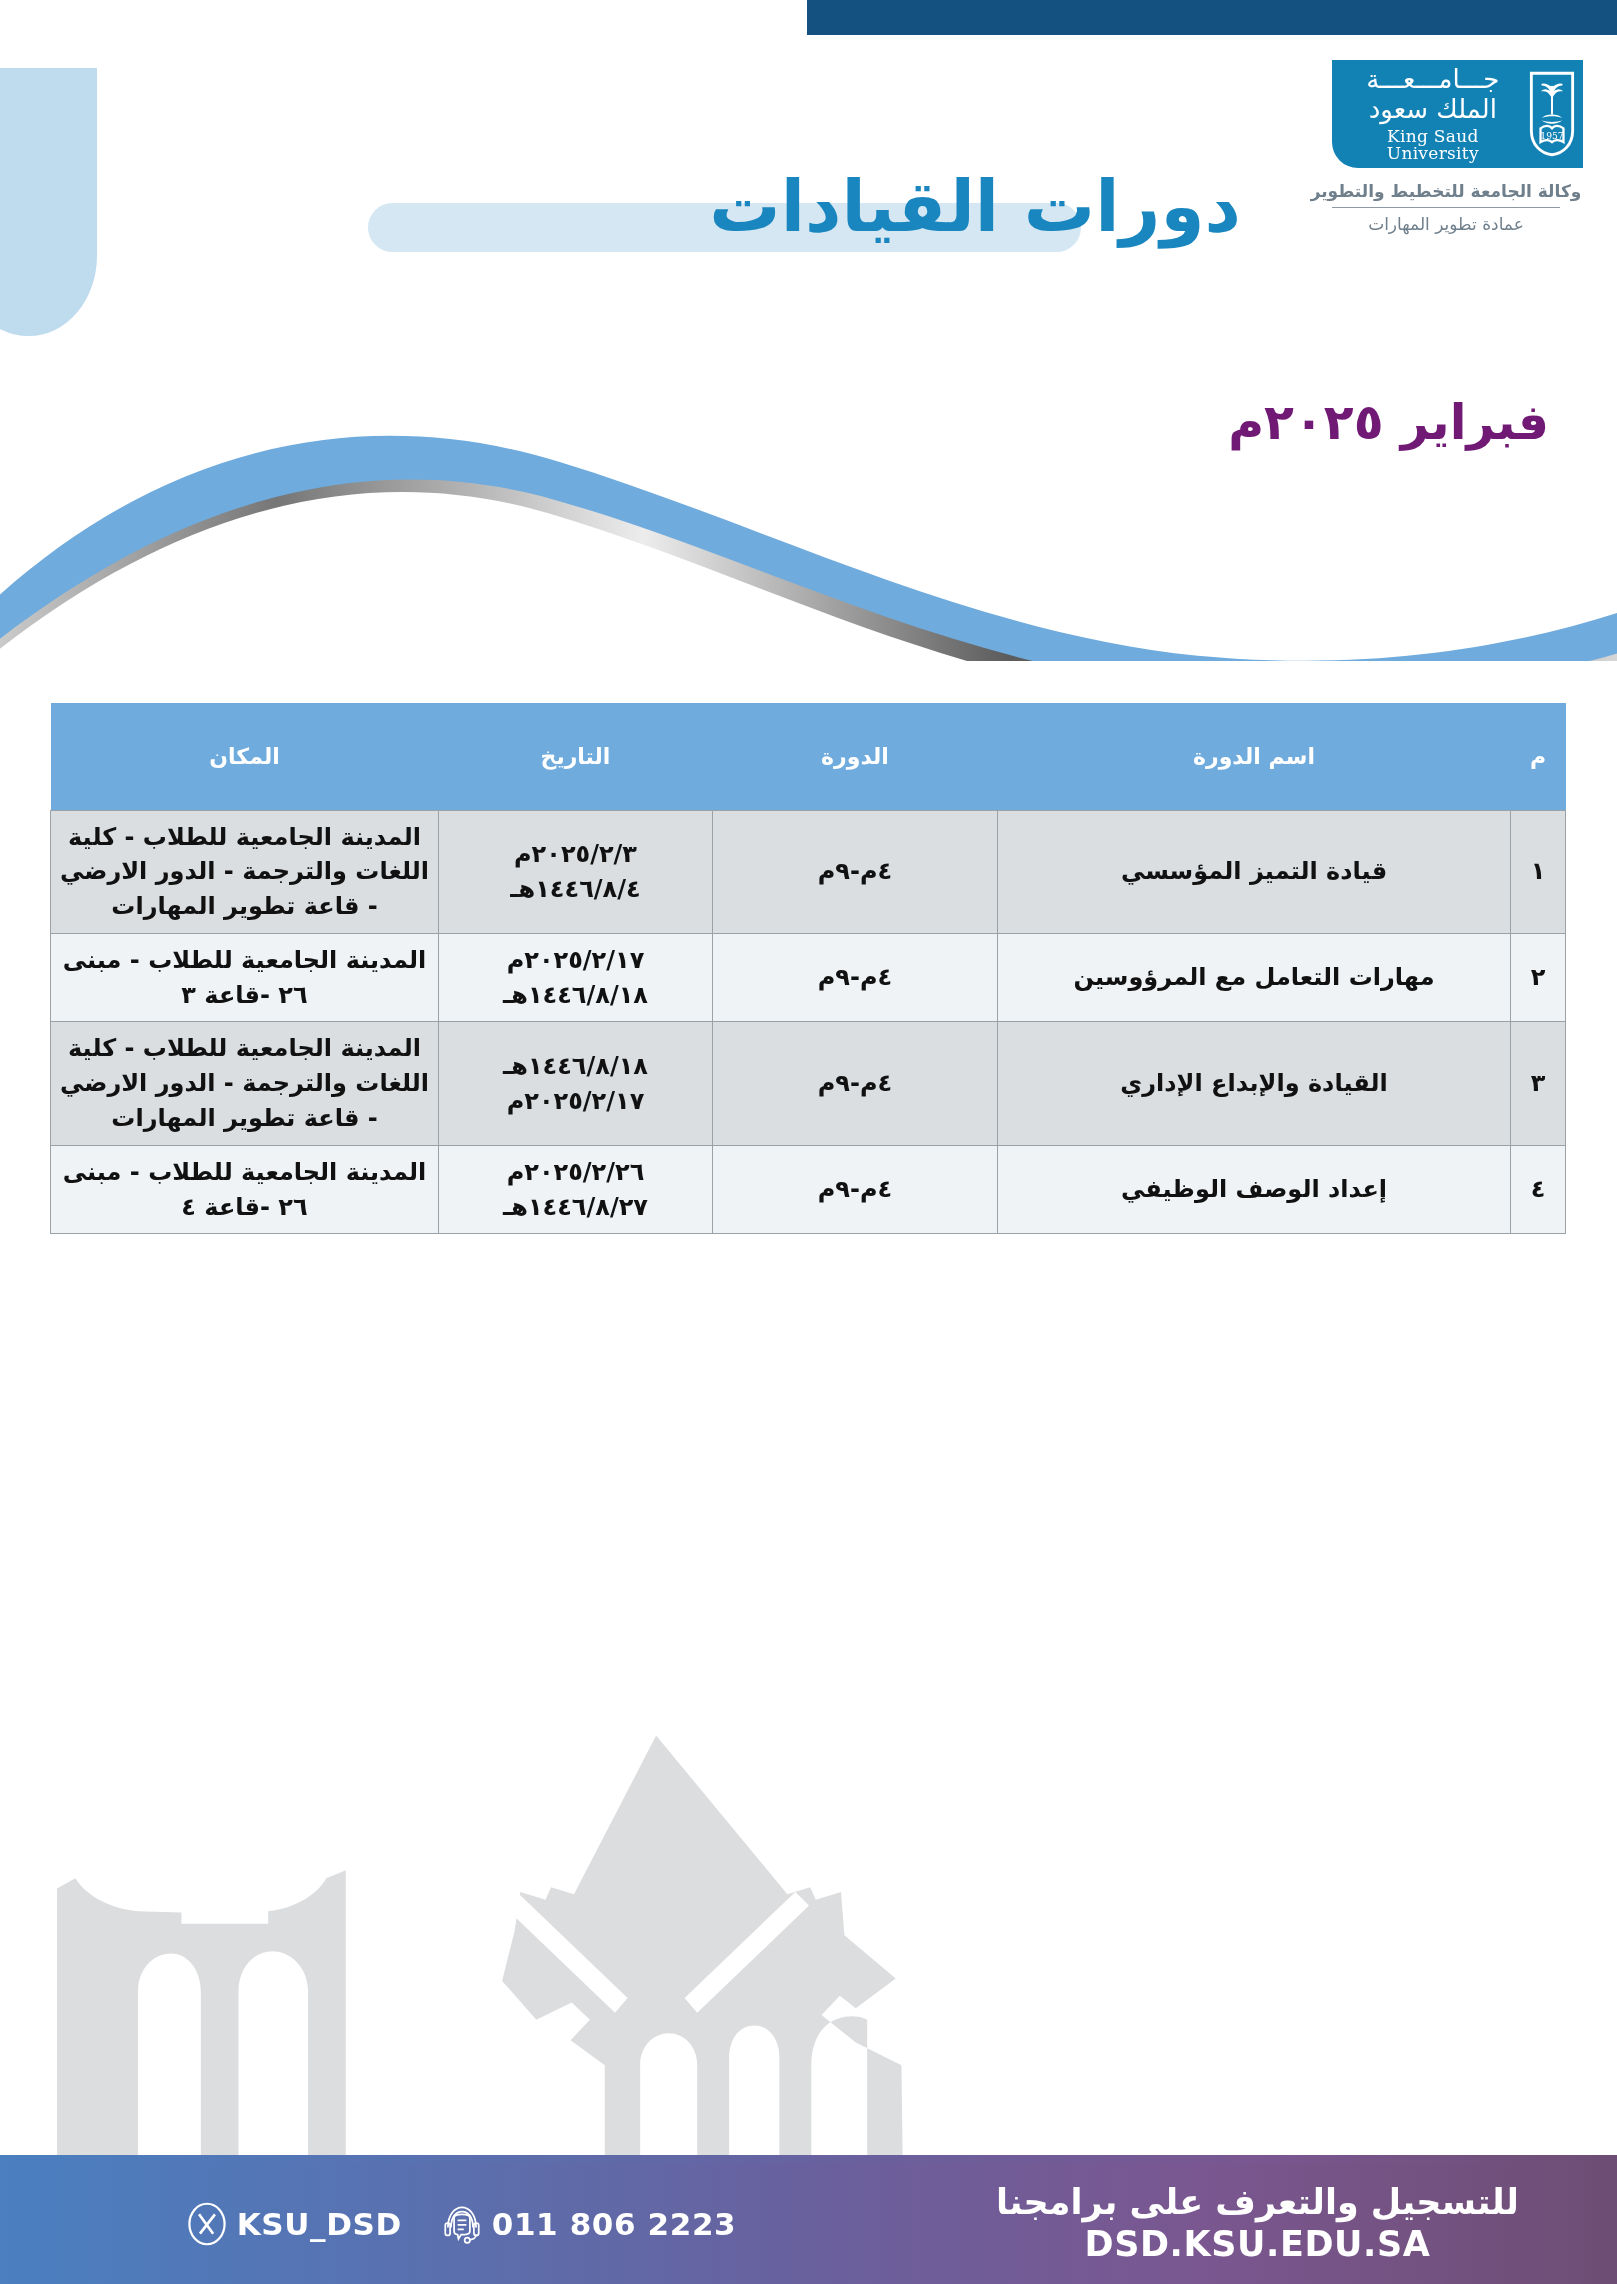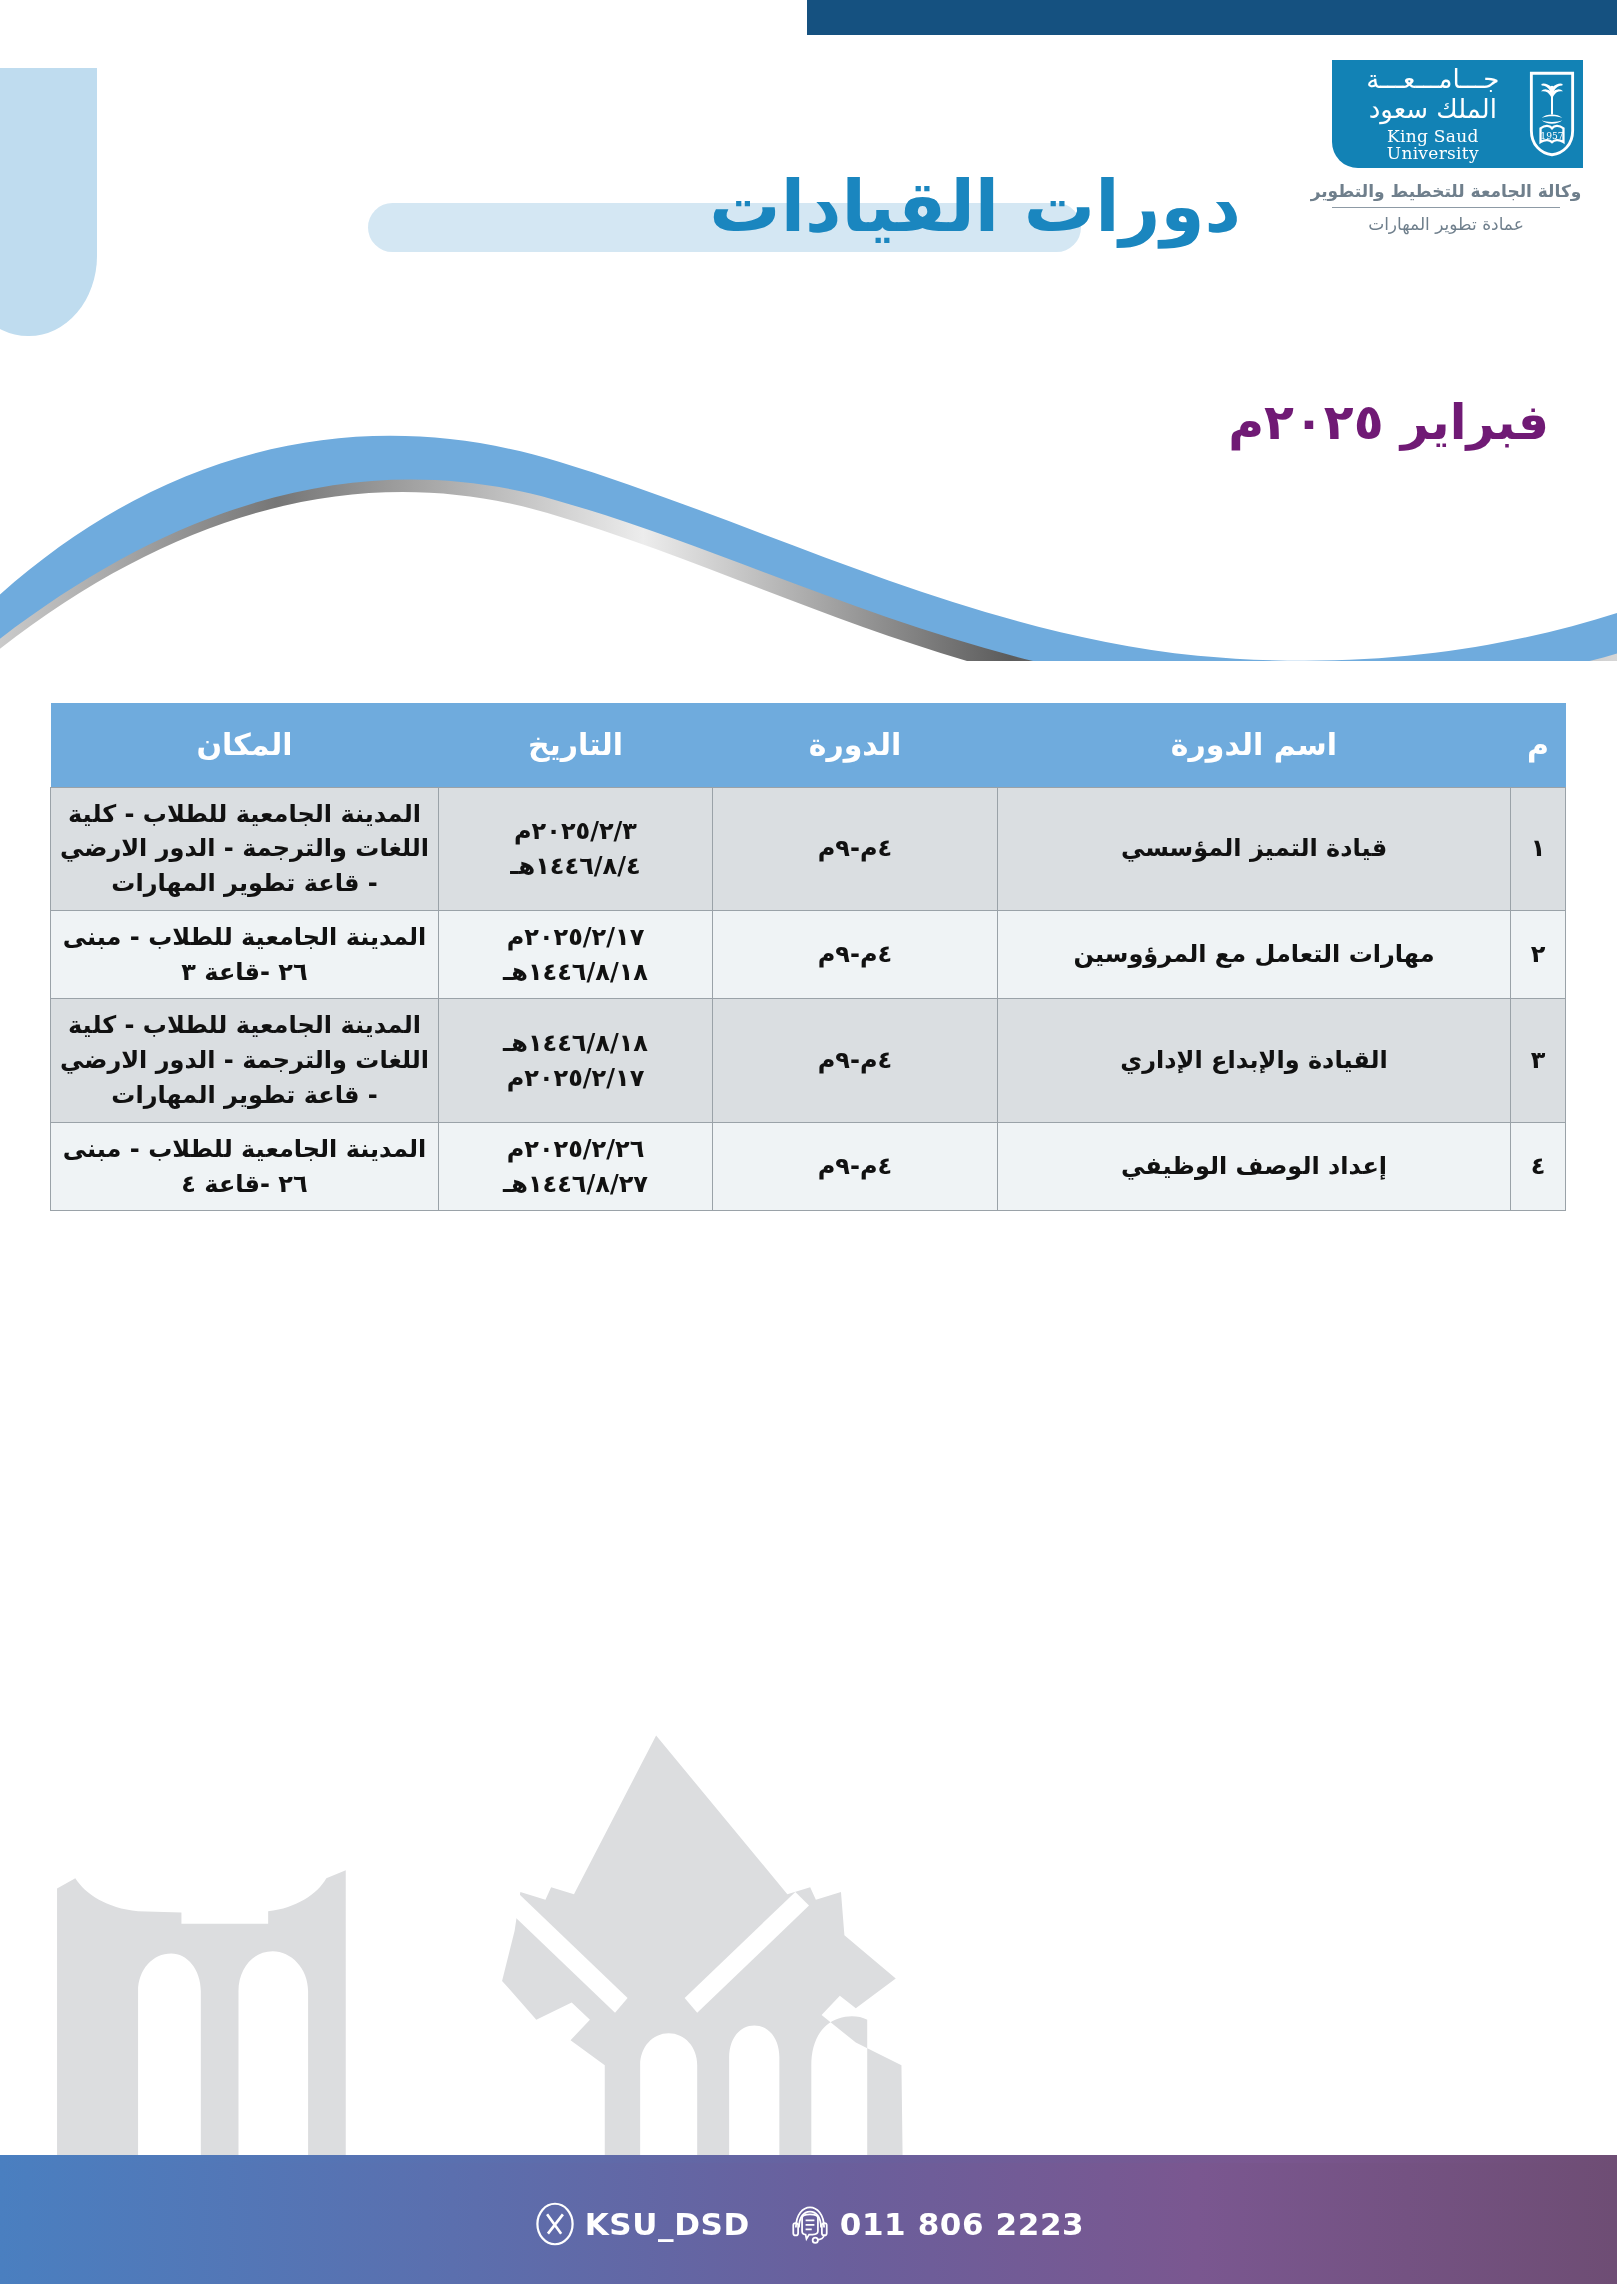--- a/index.html
+++ b/index.html
@@ -87,21 +87,21 @@
 
   
   .tbl-wrap{
     position:absolute; left:51px; top:703px; width:1515px;
   }
   table.sched{
     width:100%; border-collapse:collapse; table-layout:fixed; direction:rtl;
   }
   table.sched th{
     background:#6fabdd; color:#ffffff;
-    font-size:30px; font-weight:bold; height:84px;
+    font-size:22px; font-weight:bold; height:107px;
     vertical-align:middle; text-align:center; border:none;
   }
   table.sched td{
     border:1.7px solid #9aa2a8; text-align:center; vertical-align:middle;
     font-size:24px; font-weight:bold; color:#111111; padding:9px 8px;
     line-height:1.45;
   }
   tr.r-dark td{ background:#dadee1; }
   tr.r-light td{ background:#eff3f5; }
   .col-idx{ width:55px; }
@@ -290,20 +290,24 @@
                L1006 300 Z"></path>
 
       <path d="M1394 296 L1200 482 L1222 508 L1418 320 Z" fill="#ffffff"></path>
       <path d="M906 296 L1100 482 L1078 508 L882 320 Z" fill="#ffffff"></path>
     </g>
   </svg>
 </div>
 
 <div class="footer-topline"></div>
 <div class="footer">
+  <div class="f-right">
+    <div class="f-ar">للتسجيل والتعرف على برامجنا</div>
+    <div class="f-url">DSD.KSU.EDU.SA</div>
+  </div>
   <div class="f-left">
 
     <div class="f-item">
       <span class="glyph">
         <svg viewBox="0 0 100 100" xmlns="http://www.w3.org/2000/svg">
           <ellipse cx="50" cy="50" rx="40" ry="46" fill="none" stroke="#ffffff" stroke-width="5"></ellipse>
           <path d="M32 28 L64 72 M68 28 L34 72" stroke="#ffffff" stroke-width="6" fill="none"></path>
         </svg>
       </span>
       <span class="f-text">KSU_DSD</span>

